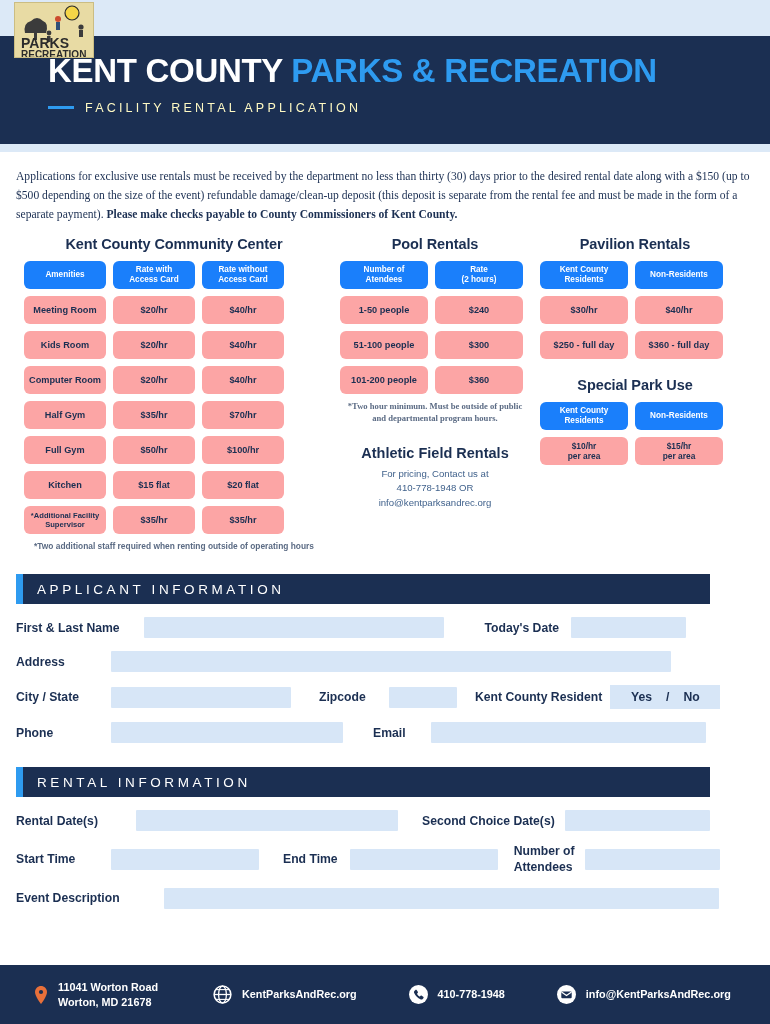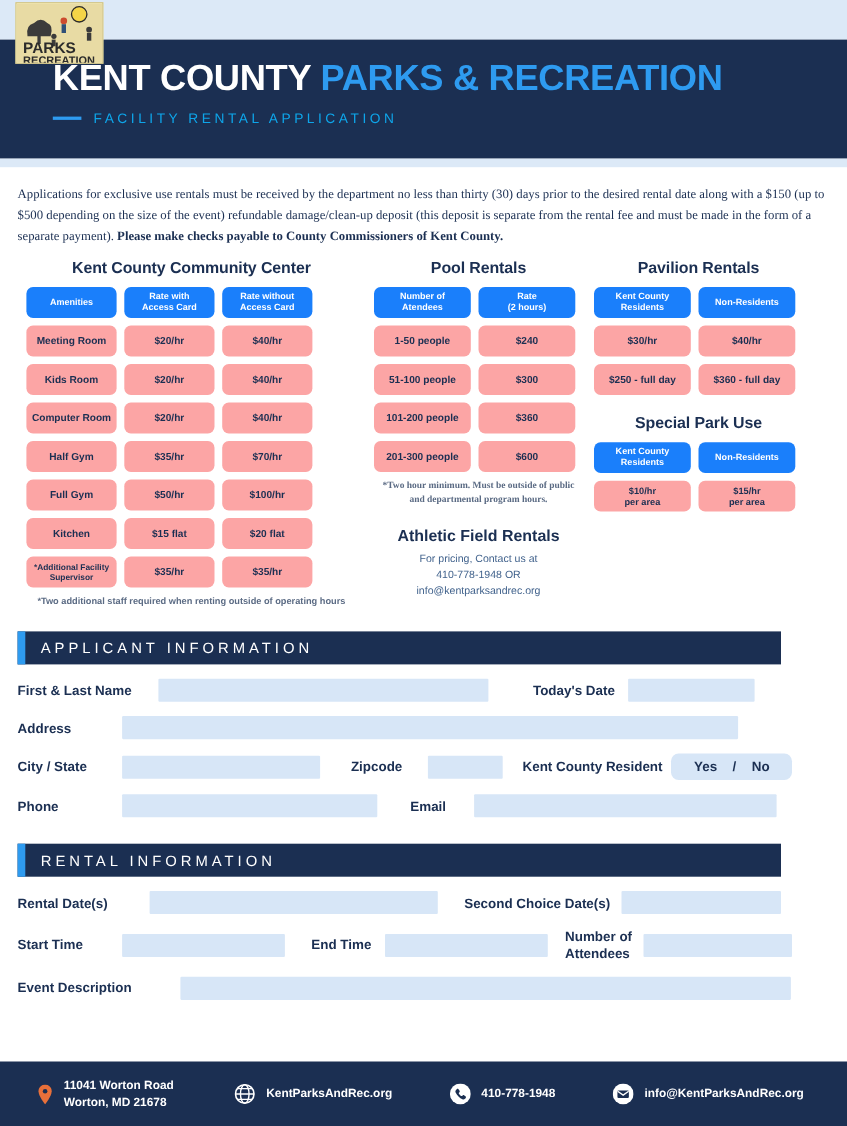--- a/index.html
+++ b/index.html
@@ -16,21 +16,21 @@
   .header-band {
     height: 108px; background: #1b2f52; width: 100%;
     position: relative; padding-left: 48px; padding-top: 18px;
   }
   .title-line { font-size: 33px; font-weight: bold; letter-spacing: -0.3px; line-height: 1.05; }
   .title-a { color: #ffffff; }
   .title-b { color: #2e9bf0; }
   .subtitle-row { display: flex; align-items: center; gap: 11px; margin-top: 12px; }
   .sub-dash { width: 26px; height: 3px; background: #2e9bf0; display: block; }
   .subtitle-text {
-    color: #0ea5e9; font-size: 12.5px; letter-spacing: 3.2px; font-weight: 400;
+    color: #fef9c3; font-size: 12.5px; letter-spacing: 3.2px; font-weight: 400;
   }
   .header-bottom-strip { height: 8px; background: #dce9f7; width: 100%; }
 
   
   .logo-badge {
     position: absolute; left: 14px; top: 2px; width: 80px; height: 56px;
     background: #fef9c3; border: 1px solid #cbbd83;
     overflow: hidden; z-index: 20;
   }
   .logo-badge svg { display: block; }
@@ -97,21 +97,21 @@
   .frow { display: flex; align-items: center; margin-top: 13px; }
   .flabel {
     font-size: 12.2px; font-weight: bold; color: #1b2f52; flex: none; line-height: 1.2;
   }
   .finput {
     background: #d7e6f7; height: 21px; border: none; flex: none; border-radius: 1px;
   }
   .yesno {
     background: #d7e6f7; height: 24px; display: flex; align-items: center;
     justify-content: center; gap: 14px; font-size: 12.2px; font-weight: bold;
-    color: #1b2f52; padding: 0 12px; border-radius: 7px;
+    color: #1b2f52; padding: 0 12px;
   }
 
   
   .footer {
     position: absolute; bottom: 0; left: 0; width: 770px; height: 59px;
     background: #1b2f52; display: flex; align-items: center;
   }
   .fitem { display: flex; align-items: center; gap: 10px; }
   .ficon { flex: none; display: flex; align-items: center; justify-content: center; }
   .ftext { color: #ffffff; font-size: 10.8px; font-weight: bold; line-height: 1.38; }
@@ -229,24 +229,20 @@
       <div class="cell body">$240</div>
     </div>
     <div class="rate-row">
       <div class="cell body">51-100 people</div>
       <div class="cell body">$300</div>
     </div>
     <div class="rate-row">
       <div class="cell body">101-200 people</div>
       <div class="cell body">$360</div>
     </div>
-    <div class="rate-row">
-      <div class="cell body">201-300 people</div>
-      <div class="cell body">$600</div>
-    </div>
     <div class="footnote" style="font-weight:700; font-family:'Liberation Serif',serif; font-size:8.6px;">*Two hour minimum. Must be outside of public and departmental program hours.</div>
 
     <div class="ath-title" style="margin-top:20px;">Athletic Field Rentals</div>
     <div class="ath-body">
       <div>For pricing, Contact us at</div>
       <div>410-778-1948 OR</div>
       <div>info@kentparksandrec.org</div>
     </div>
   </div>
 

